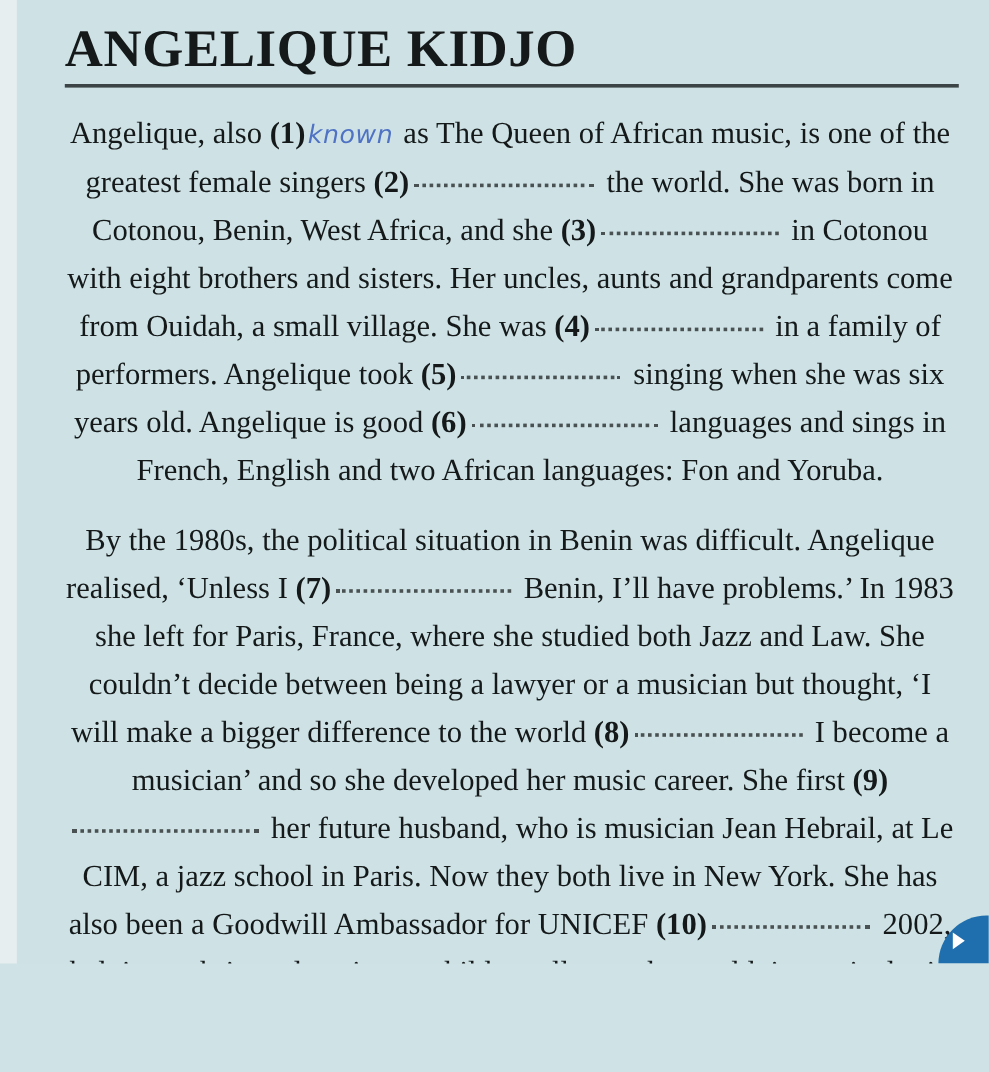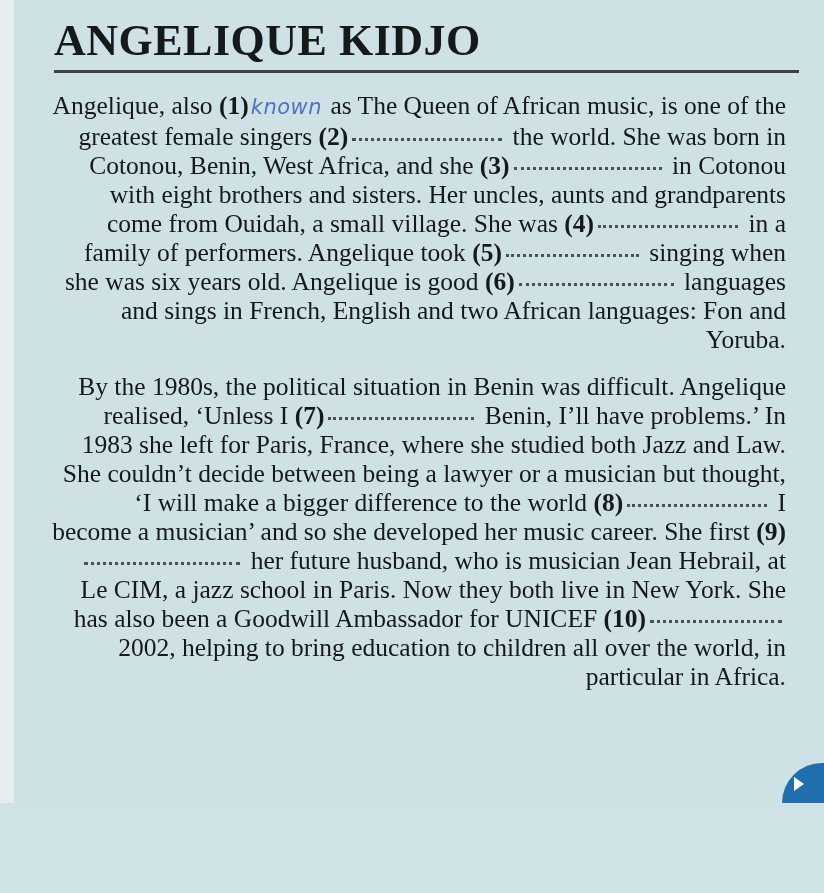--- a/index.html
+++ b/index.html
@@ -48,24 +48,24 @@
     line-height: 1.05;
   }
   #title-rule {
     height: 3px;
     background: #3d4446;
     margin: 6px 0 18px 6px;
     width: 745px;
   }
   p.para {
     font-size: 25.5px;
-    line-height: 29px;
+    line-height: 40px;
     color: #15191a;
-    margin: 0 12px 18px 4px;
-    text-align: right;
+    margin: 0 0 18px 4px;
+    text-align: center;
     font-family: "Liberation Serif", serif;
   }
   p.para:last-of-type { margin-bottom: 0; }
   .num {
     font-weight: bold;
   }
   
   .blank {
     display: inline-block;
     border-bottom: 3px dotted #4a5153;

